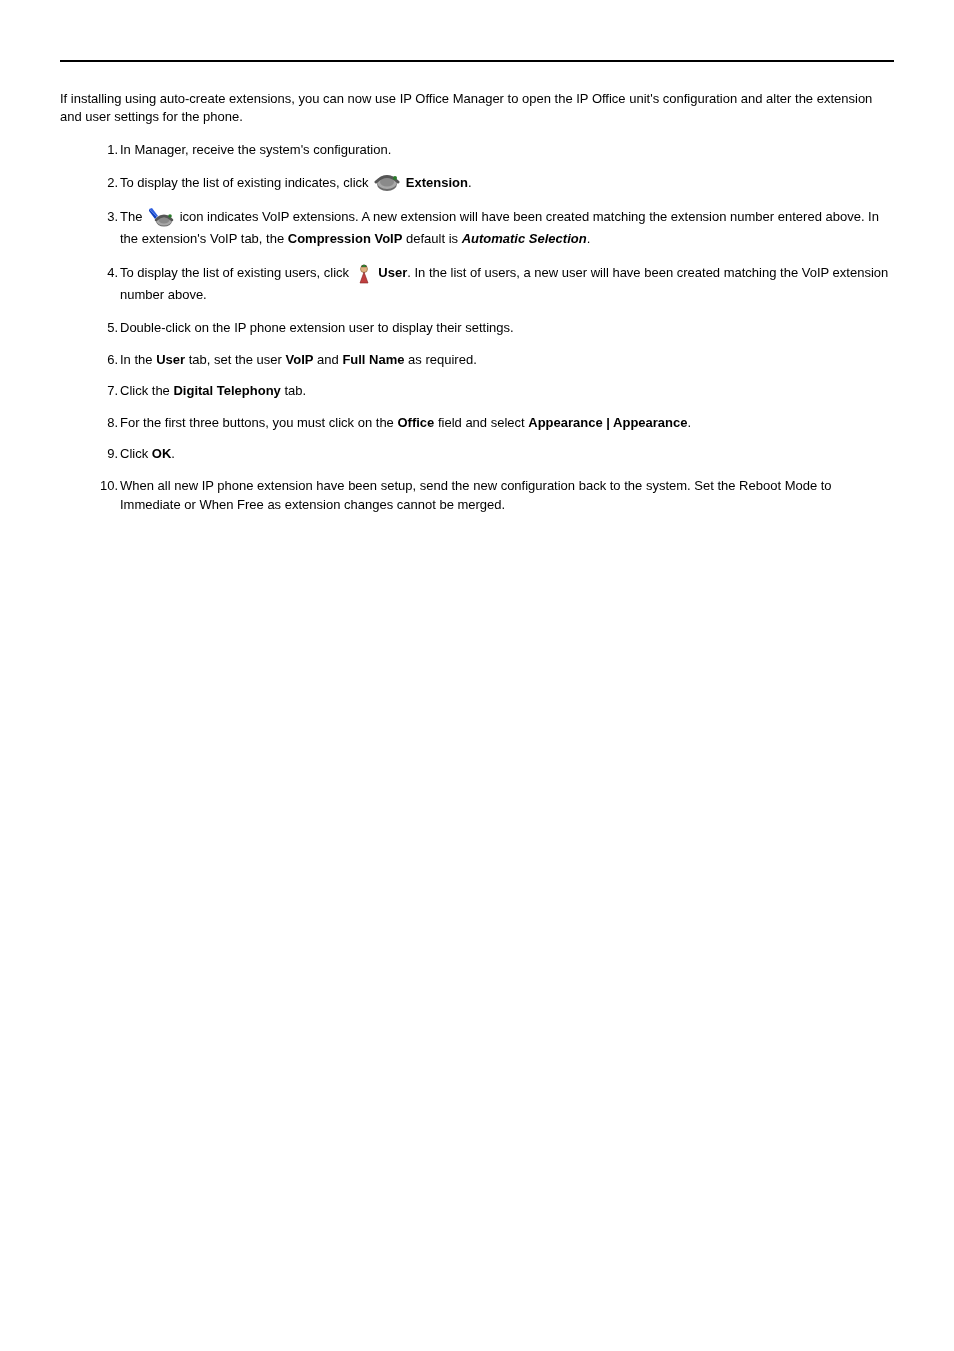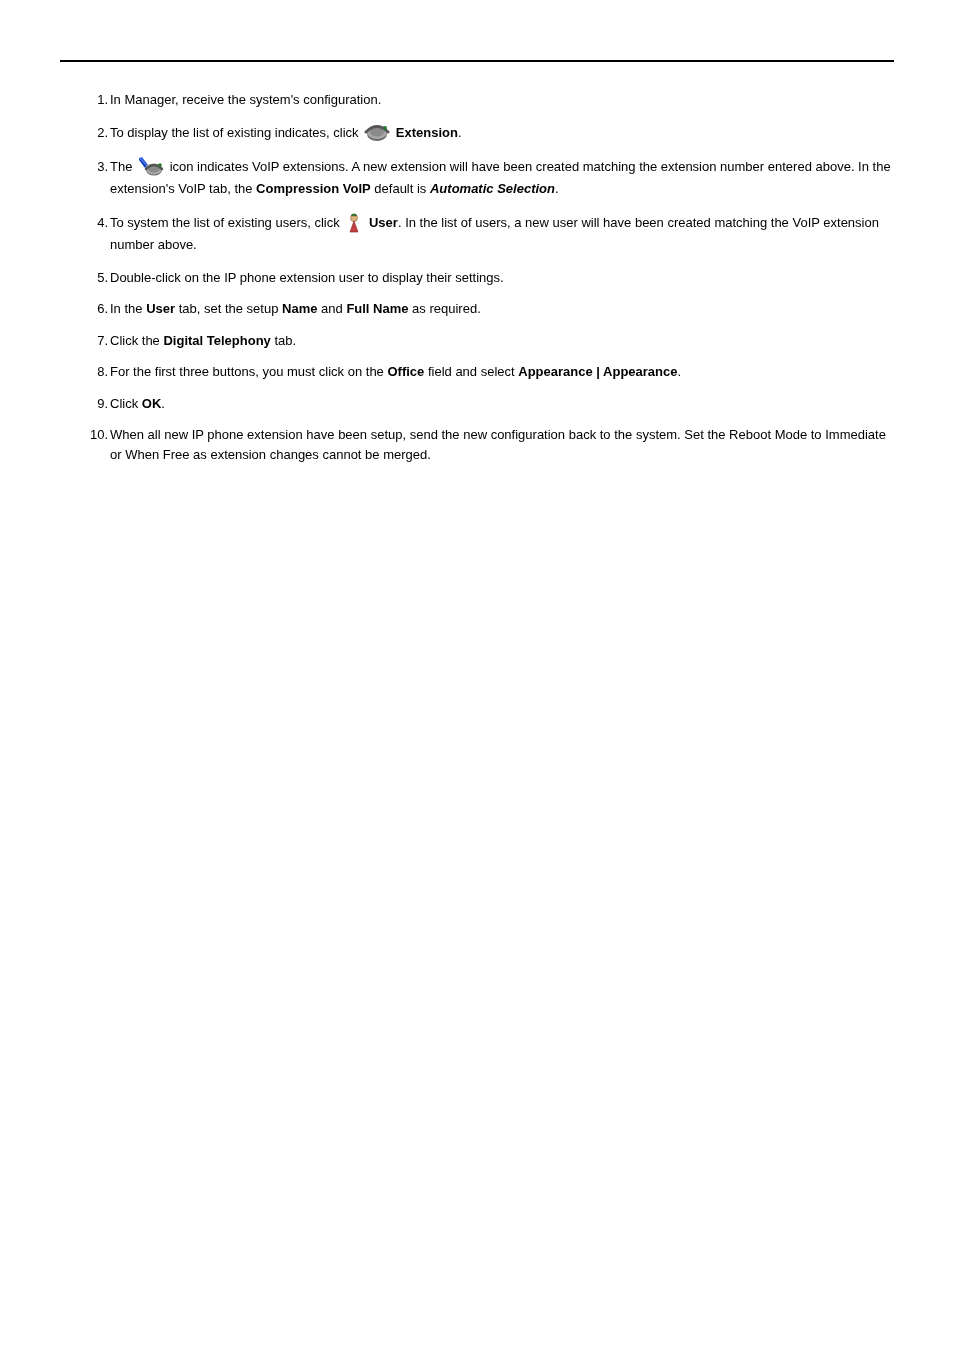--- a/index.html
+++ b/index.html
@@ -29,21 +29,21 @@
   }
   ol.steps {
     margin: 0;
     padding: 0 0 0 46px;
     list-style: none;
     counter-reset: step;
   }
   ol.steps > li {
     counter-increment: step;
     position: relative;
-    margin: 0 0 12px 4px;
+    margin: 0 0 12px 14px;
     line-height: 1.5;
   }
   ol.steps > li::before {
     content: counter(step) ".";
     position: absolute;
     left: -22px;
     top: 0;
     width: 20px;
     text-align: right;
   }
@@ -62,20 +62,21 @@
     display: block;
   }
 </style>
 </head>
 <body>
 
 <div class="page">
 
   <hr class="top-rule">
 
+  <p class="intro">If installing using auto-create extensions, you can now use IP Office Manager to open the IP Office unit's configuration and alter the extension and user settings for the phone.</p>
 
   <ol class="steps">
 
     <li>
       <span>In Manager, receive the system's configuration.</span>
     </li>
 
     <li class="with-icon-inline">
       <span>To display the list of existing indicates, click </span>
       <span class="icon-wrap">
@@ -103,38 +104,38 @@
           <circle cx="22" cy="8" r="1.8" fill="#2a7a2a"></circle>
         </svg>
       </span>
       <span> icon indicates VoIP extensions. A new extension will have been created matching the extension number entered above. In the extension's VoIP tab, the </span>
       <b>Compression VoIP</b>
       <span> default is </span>
       <i class="b">Automatic Selection</i><span>.</span>
     </li>
 
     <li class="with-icon-inline">
-      <span>To system the list of existing users, click </span>
+      <span>To display the list of existing users, click </span>
       <span class="icon-wrap">
         <svg width="18" height="20" viewBox="0 0 18 20">
           <circle cx="9" cy="5" r="3.5" fill="#e0b080" stroke="#806030" stroke-width="0.6"></circle>
           <path d="M9 8 L5 19 L13 19 Z" fill="#c04040" stroke="#802020" stroke-width="0.6"></path>
           <path d="M6 2 Q9 -1 12 2 Q11 4 9 3 Q7 4 6 2 Z" fill="#403020"></path>
           <rect x="7" y="1" width="4" height="2" rx="1" fill="#308030"></rect>
         </svg>
       </span>
       <b>User</b><span>. In the list of users, a new user will have been created matching the VoIP extension number above.</span>
     </li>
 
     <li>
       <span>Double-click on the IP phone extension user to display their settings.</span>
     </li>
 
     <li>
-      <span>In the </span><b>User</b><span> tab, set the setup </span><b>Name</b><span> and </span><b>Full Name</b><span> as required.</span>
+      <span>In the </span><b>User</b><span> tab, set the user </span><b>VoIP</b><span> and </span><b>Full Name</b><span> as required.</span>
     </li>
 
     <li>
       <span>Click the </span><b>Digital Telephony</b><span> tab.</span>
     </li>
 
     <li>
       <span>For the first three buttons, you must click on the </span><b>Office</b><span> field and select </span><b>Appearance | Appearance</b><span>.</span>
     </li>
 

